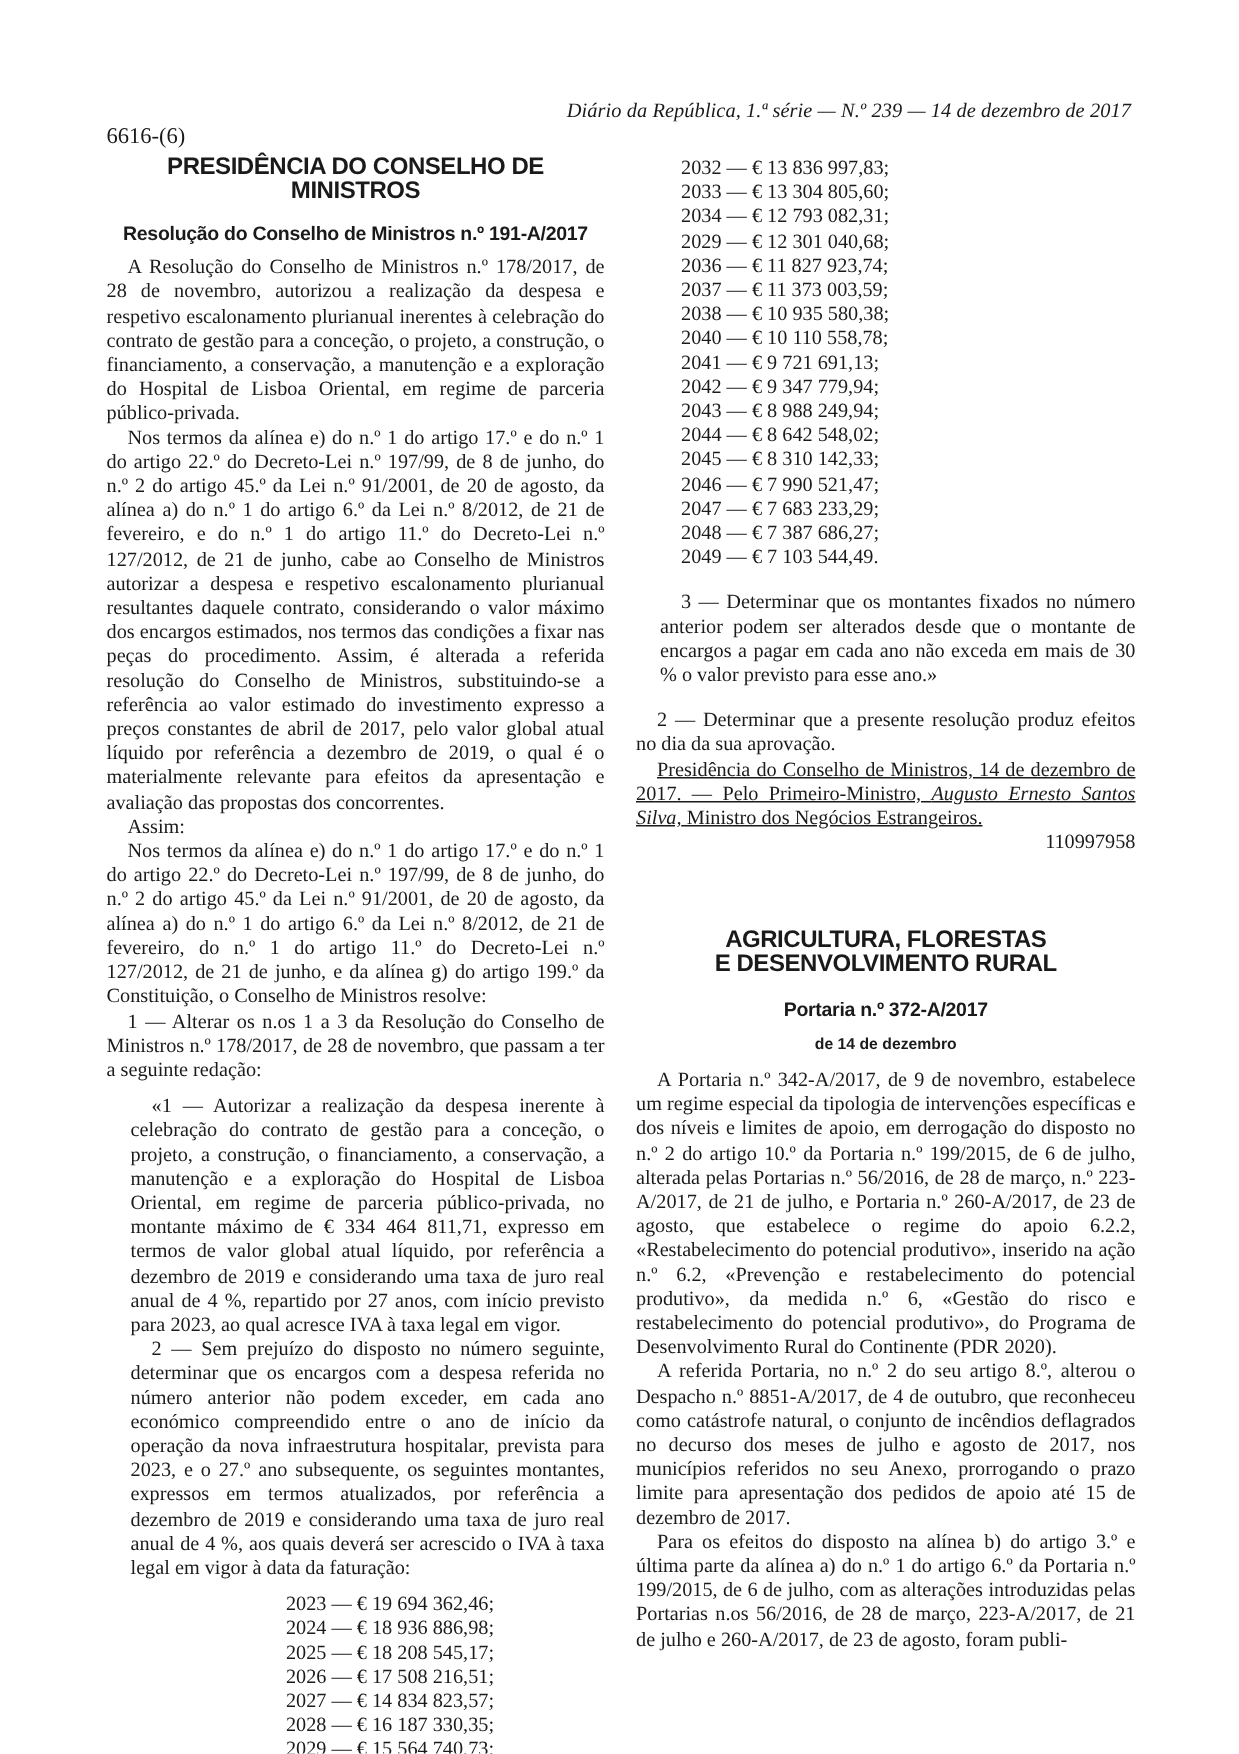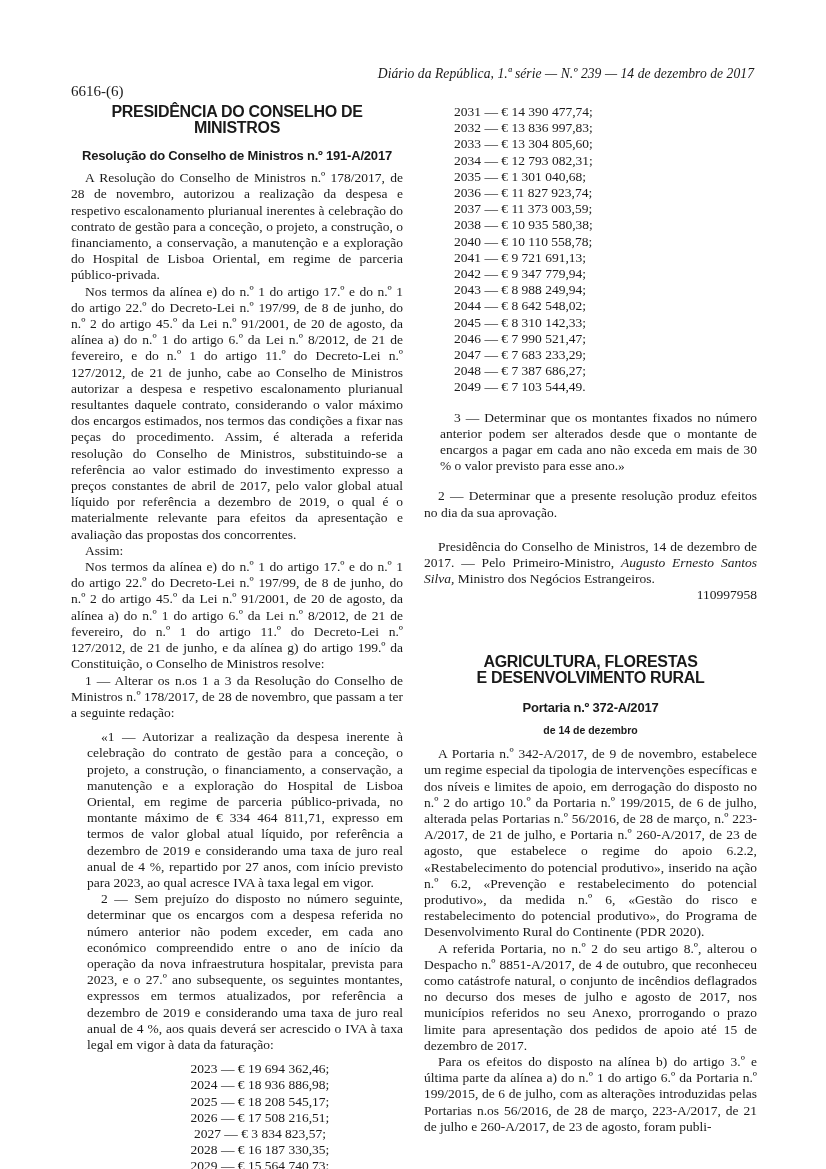--- a/index.html
+++ b/index.html
@@ -37,53 +37,52 @@
   <p>Nos termos da alínea e) do n.º 1 do artigo 17.º e do n.º 1 do artigo 22.º do Decreto-Lei n.º 197/99, de 8 de junho, do n.º 2 do artigo 45.º da Lei n.º 91/2001, de 20 de agosto, da alínea a) do n.º 1 do artigo 6.º da Lei n.º 8/2012, de 21 de fevereiro, do n.º 1 do artigo 11.º do Decreto-Lei n.º 127/2012, de 21 de junho, e da alínea g) do artigo 199.º da Constituição, o Conselho de Ministros resolve:</p>
   <p>1 — Alterar os n.os 1 a 3 da Resolução do Conselho de Ministros n.º 178/2017, de 28 de novembro, que passam a ter a seguinte redação:</p>
   <div class="quote">
     <p>«1 — Autorizar a realização da despesa inerente à celebração do contrato de gestão para a conceção, o projeto, a construção, o financiamento, a conservação, a manutenção e a exploração do Hospital de Lisboa Oriental, em regime de parceria público-privada, no montante máximo de € 334 464 811,71, expresso em termos de valor global atual líquido, por referência a dezembro de 2019 e considerando uma taxa de juro real anual de 4 %, repartido por 27 anos, com início previsto para 2023, ao qual acresce IVA à taxa legal em vigor.</p>
     <p>2 — Sem prejuízo do disposto no número seguinte, determinar que os encargos com a despesa referida no número anterior não podem exceder, em cada ano económico compreendido entre o ano de início da operação da nova infraestrutura hospitalar, prevista para 2023, e o 27.º ano subsequente, os seguintes montantes, expressos em termos atualizados, por referência a dezembro de 2019 e considerando uma taxa de juro real anual de 4 %, aos quais deverá ser acrescido o IVA à taxa legal em vigor à data da faturação:</p>
     <div class="amounts">
       <div>2023 — € 19 694 362,46;</div>
       <div>2024 — € 18 936 886,98;</div>
       <div>2025 — € 18 208 545,17;</div>
       <div>2026 — € 17 508 216,51;</div>
-      <div>2027 — € 3 834 823,57;</div>
+      <div>2027 — € 14 834 823,57;</div>
       <div>2028 — € 16 187 330,35;</div>
       <div>2029 — € 15 564 740,73;</div>
     </div>
   </div>
 </div>
 
 <div id="col-right" class="col">
   <div class="amounts-right">
-    <div>2031 — € 14 390 477,74;</div>
     <div>2032 — € 13 836 997,83;</div>
     <div>2033 — € 13 304 805,60;</div>
     <div>2034 — € 12 793 082,31;</div>
-    <div>2035 — € 1 301 040,68;</div>
+    <div>2029 — € 12 301 040,68;</div>
     <div>2036 — € 11 827 923,74;</div>
     <div>2037 — € 11 373 003,59;</div>
     <div>2038 — € 10 935 580,38;</div>
     <div>2040 — € 10 110 558,78;</div>
     <div>2041 — € 9 721 691,13;</div>
     <div>2042 — € 9 347 779,94;</div>
     <div>2043 — € 8 988 249,94;</div>
     <div>2044 — € 8 642 548,02;</div>
     <div>2045 — € 8 310 142,33;</div>
     <div>2046 — € 7 990 521,47;</div>
     <div>2047 — € 7 683 233,29;</div>
     <div>2048 — € 7 387 686,27;</div>
     <div>2049 — € 7 103 544,49.</div>
   </div>
   <div class="quote" style="margin-top:14px;">
     <p>3 — Determinar que os montantes fixados no número anterior podem ser alterados desde que o montante de encargos a pagar em cada ano não exceda em mais de 30 % o valor previsto para esse ano.»</p>
   </div>
   <p style="margin-top:14px;">2 — Determinar que a presente resolução produz efeitos no dia da sua aprovação.</p>
-  <p style="margin-top:18px;"><span>Presidência do Conselho de Ministros, 14 de dezembro de 2017. — Pelo Primeiro-Ministro, </span><em>Augusto Ernesto Santos Silva,</em><span> Ministro dos Negócios Estrangeiros.</span></p>
+  <p style="margin-top:0;text-decoration:underline;"><span>Presidência do Conselho de Ministros, 14 de dezembro de 2017. — Pelo Primeiro-Ministro, </span><em>Augusto Ernesto Santos Silva,</em><span> Ministro dos Negócios Estrangeiros.</span></p>
   <p class="sig">110997958</p>
 
   <div style="height:46px;"></div>
   <div class="dept" style="margin-bottom:14px;">
     <div>AGRICULTURA, FLORESTAS</div>
     <div>E DESENVOLVIMENTO RURAL</div>
   </div>
   <div class="act-title">Portaria n.º 372-A/2017</div>
   <div class="act-date">de 14 de dezembro</div>
   <p>A Portaria n.º 342-A/2017, de 9 de novembro, estabelece um regime especial da tipologia de intervenções específicas e dos níveis e limites de apoio, em derrogação do disposto no n.º 2 do artigo 10.º da Portaria n.º 199/2015, de 6 de julho, alterada pelas Portarias n.º 56/2016, de 28 de março, n.º 223-A/2017, de 21 de julho, e Portaria n.º 260-A/2017, de 23 de agosto, que estabelece o regime do apoio 6.2.2, «Restabelecimento do potencial produtivo», inserido na ação n.º 6.2, «Prevenção e restabelecimento do potencial produtivo», da medida n.º 6, «Gestão do risco e restabelecimento do potencial produtivo», do Programa de Desenvolvimento Rural do Continente (PDR 2020).</p>

